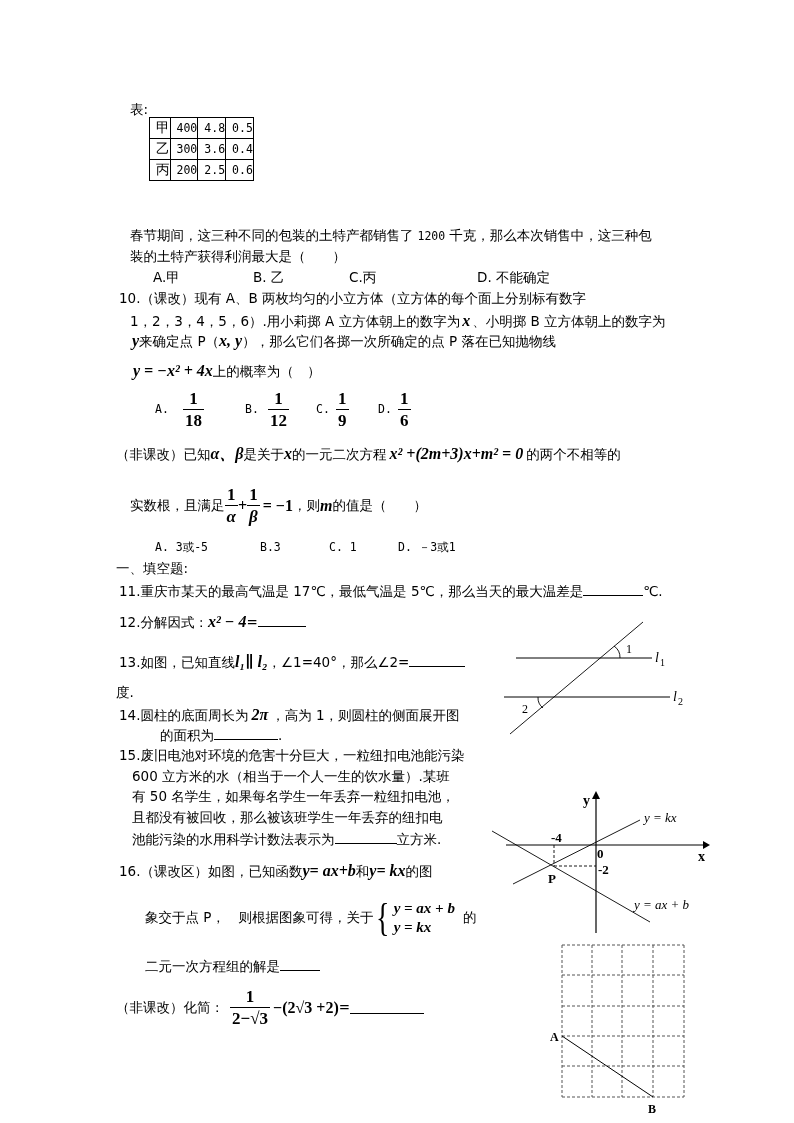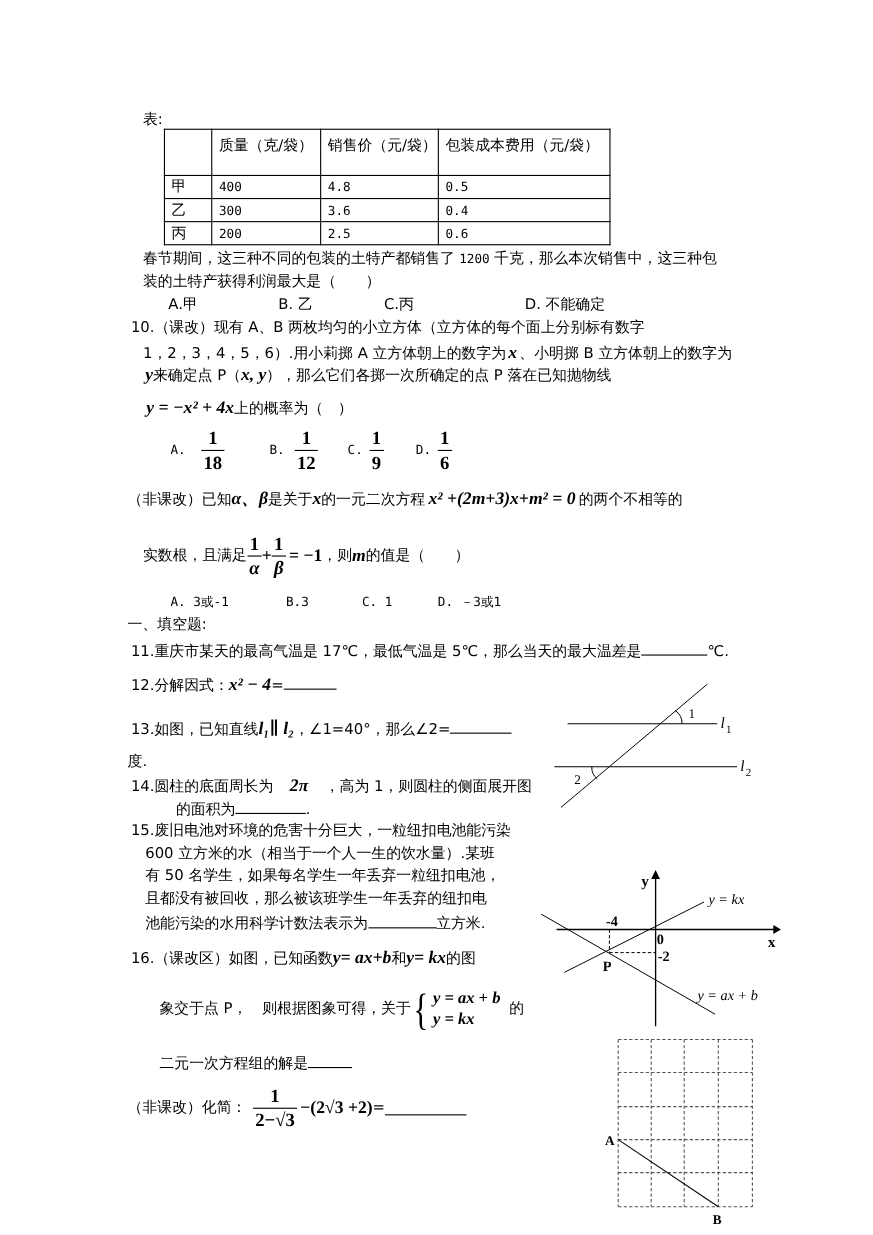--- a/index.html
+++ b/index.html
@@ -23,26 +23,20 @@
   .sys-lines { display: flex; flex-direction: column; font-family: "Liberation Serif", serif; font-weight: bold; font-style: italic; font-size: 15px; line-height: 1.25; }
   svg text { font-family: "Liberation Serif", "DejaVu Serif", serif; }
 </style>
 </head>
 <body>
 
 <div class="abs t" style="left:130px;top:103px;">表:</div>
 
 <table class="data">
   <tbody>
-      <tr style="height:42px;">
-    <td style="width:36px;"></td>
-    <td style="width:92px;vertical-align:top;padding-top:5px;">质量（克/袋）</td>
-    <td style="width:100px;vertical-align:top;padding-top:5px;">销售价（元/袋）</td>
-    <td style="width:149px;vertical-align:top;padding-top:5px;">包装成本费用（元/袋）</td>
-  </tr>
   <tr style="height:21px;">
     <td>甲</td>
     <td class="num">400</td>
     <td class="num">4.8</td>
     <td class="num">0.5</td>
   </tr>
   <tr style="height:21px;">
     <td>乙</td>
     <td class="num">300</td>
     <td class="num">3.6</td>
@@ -118,42 +112,42 @@
   <span class="mn">+</span>
   <span class="frac">
       <span class="num">1</span>
       <span class="den" style="font-style:italic;">β</span>
     </span>
   <span class="mn" style="margin-left:3px;">= −1</span>
   <span>，则</span>
     <span class="m">m</span>
     <span>的值是（　　）</span>
 </div>
-<div class="abs sm" style="left:155px;top:542px;">A. 3或-1</div>
+<div class="abs sm" style="left:155px;top:542px;">A. 3或-5</div>
 <div class="abs sm" style="left:260px;top:542px;">B.3</div>
 <div class="abs sm" style="left:329px;top:542px;">C. 1</div>
 <div class="abs sm" style="left:398px;top:542px;">D. －3或1</div>
 
 <div class="abs t" style="left:116px;top:562px;">一、填空题:</div>
 
 <div class="abs t" style="left:119px;top:583px;text-align:right;">
   <span>11.重庆市某天的最高气温是 17℃，最低气温是 5℃，那么当天的最大温差是</span><span class="blank" style="width:60px;"></span><span>℃.</span>
 </div>
 
 <div class="abs t" style="left:119px;top:614px;">
   <span>12.分解因式：</span><span class="m">x² − 4</span><span>=</span><span class="blank" style="width:48px;"></span>
 </div>
 
 <div class="abs t" style="left:119px;top:654px;">
   <span>13.如图，已知直线</span><span class="m">l₁∥ l₂</span><span>，∠1=40°，那么∠2=</span><span class="blank" style="width:56px;"></span>
 </div>
 <div class="abs t" style="left:116px;top:686px;">度.</div>
 
 <div class="abs t" style="left:119px;top:707px;">
-  <span>14.圆柱的底面周长为</span><span class="m" style="margin:0 15px;">2π</span><span>，高为 1，则圆柱的侧面展开图</span>
+  <span>14.圆柱的底面周长为</span><span class="m" style="margin:0 3px;">2π</span><span>，高为 1，则圆柱的侧面展开图</span>
 </div>
 <div class="abs t" style="left:132px;top:727px;margin-left:28px;">
   <span>的面积为</span><span class="blank" style="width:64px;"></span><span>.</span>
 </div>
 
 <div class="abs t" style="left:119px;top:749px;">15.废旧电池对环境的危害十分巨大，一粒纽扣电池能污染</div>
 <div class="abs t" style="left:132px;top:770px;">600 立方米的水（相当于一个人一生的饮水量）.某班</div>
 <div class="abs t" style="left:132px;top:790px;">有 50 名学生，如果每名学生一年丢弃一粒纽扣电池，</div>
 <div class="abs t" style="left:132px;top:811px;">且都没有被回收，那么被该班学生一年丢弃的纽扣电</div>
 <div class="abs t" style="left:132px;top:831px;">

